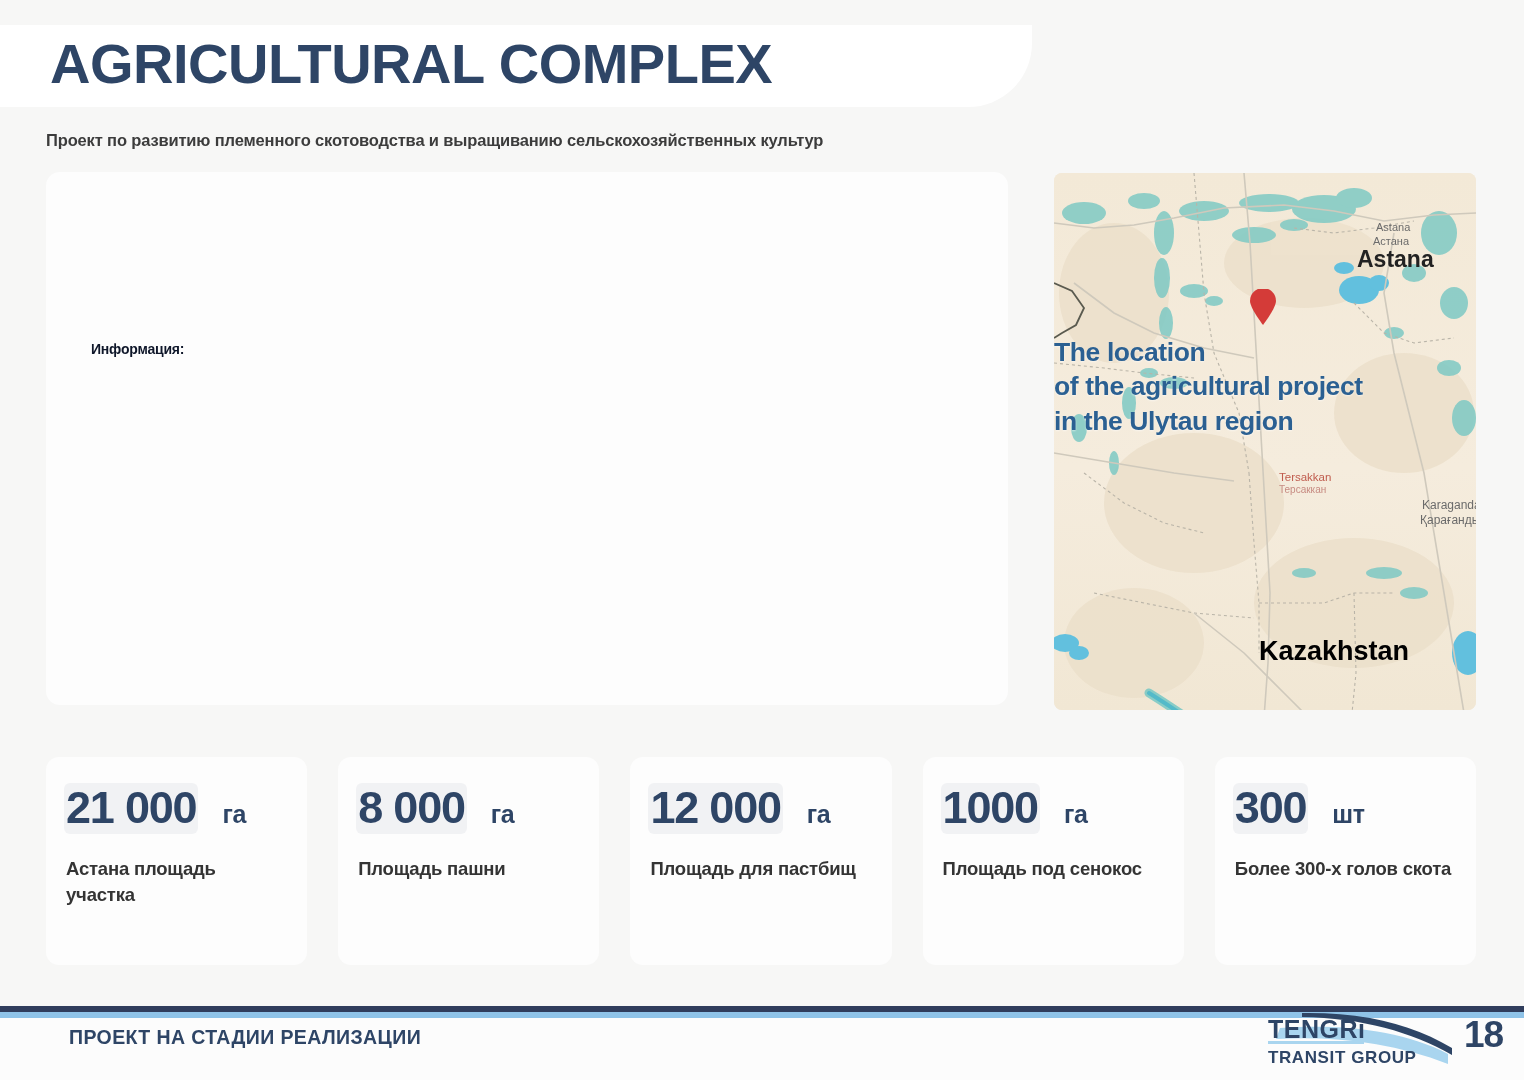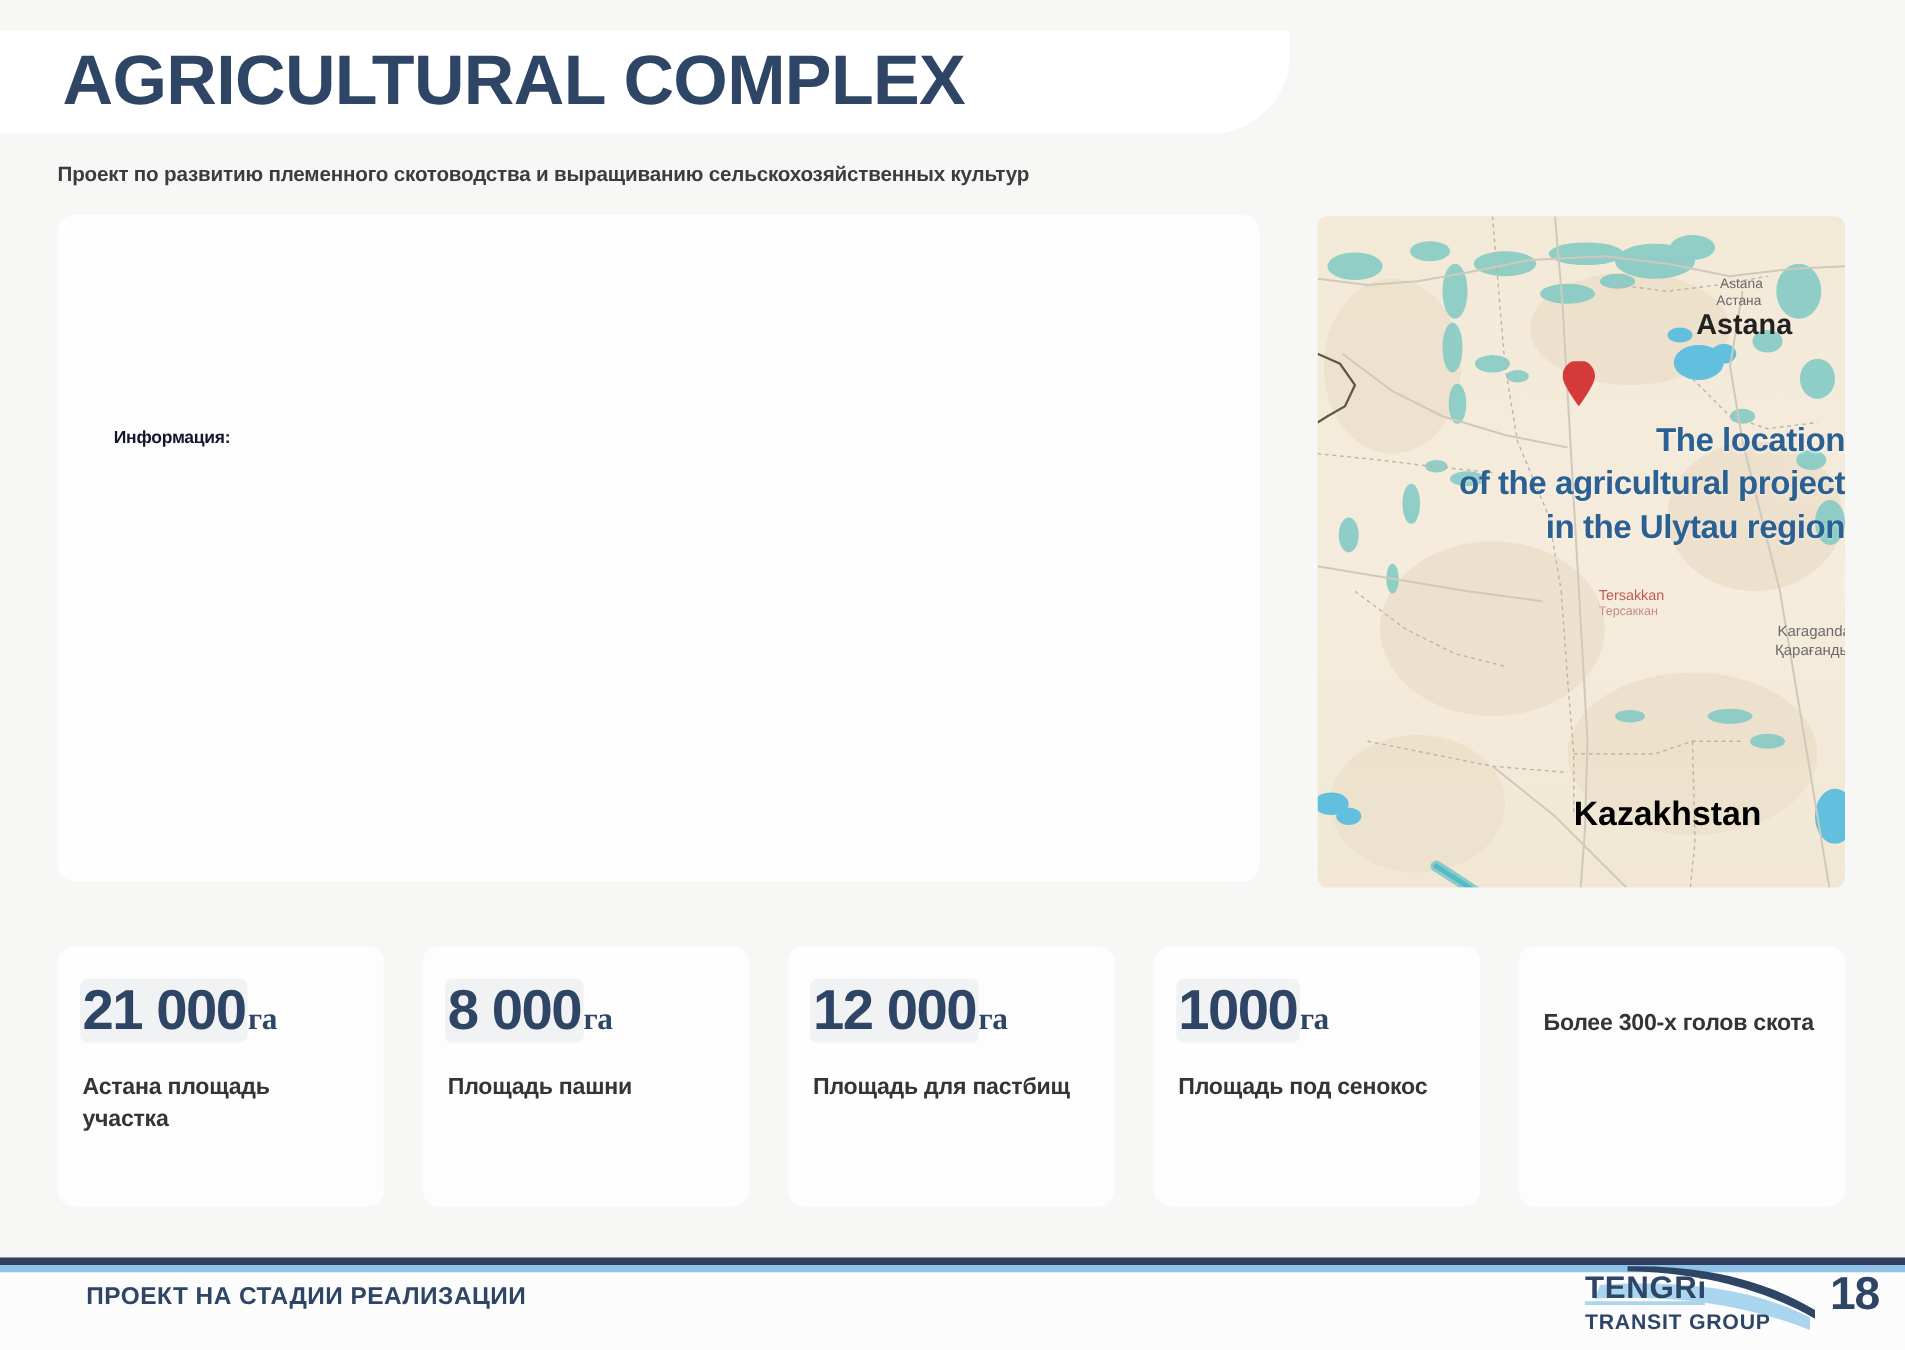--- a/index.html
+++ b/index.html
@@ -96,21 +96,21 @@
   }
 
   .map-canvas { position: absolute; inset: 0; }
   .map-canvas svg { display: block; width: 100%; height: 100%; }
 
   .map-caption {
     position: absolute;
     left: 0;
     right: 0;
     top: 162px;
-    text-align: right;
+    text-align: left;
     font-size: 26.5px;
     font-weight: bold;
     color: #2b6092;
     line-height: 1.30;
     letter-spacing: -0.4px;
     text-shadow: 0 1px 2px rgba(255,255,255,0.55);
   }
 
   .map-lbl {
     position: absolute;
@@ -169,22 +169,21 @@
     background: #f1f2f4;
     border-radius: 6px;
     padding: 2px 2px 4px 2px;
     margin-left: -2px;
   }
 
   .stat-unit {
     font-size: 25px;
     font-weight: bold;
     letter-spacing: -0.4px;
-    margin-left: 0;
-    font-family: Liberation Serif, serif;
+    margin-left: 24px;
   }
 
   .stat-desc {
     margin-top: 22px;
     font-size: 18.5px;
     font-weight: bold;
     color: #343434;
     line-height: 1.38;
     letter-spacing: -0.2px;
   }
@@ -403,20 +402,24 @@
 
   <div class="stat-card">
     <div class="stat-value">
       <span class="stat-num">1000</span>
       <span class="stat-unit">га</span>
     </div>
     <div class="stat-desc">Площадь под сенокос</div>
   </div>
 
   <div class="stat-card">
+    <div class="stat-value">
+      <span class="stat-num">300</span>
+      <span class="stat-unit">шт</span>
+    </div>
     <div class="stat-desc">Более 300-х голов скота</div>
   </div>
 
 </div>
 
 <div class="footer-rule-dark"></div>
 <div class="footer-rule-light"></div>
 <div class="footer-area"></div>
 <div class="footer-text">ПРОЕКТ НА СТАДИИ РЕАЛИЗАЦИИ</div>
 

